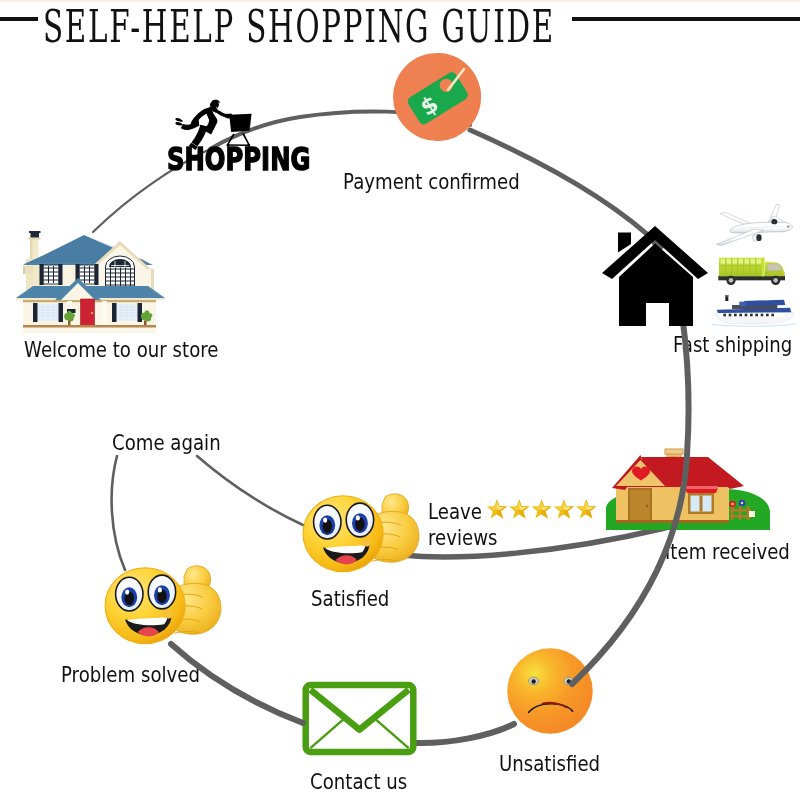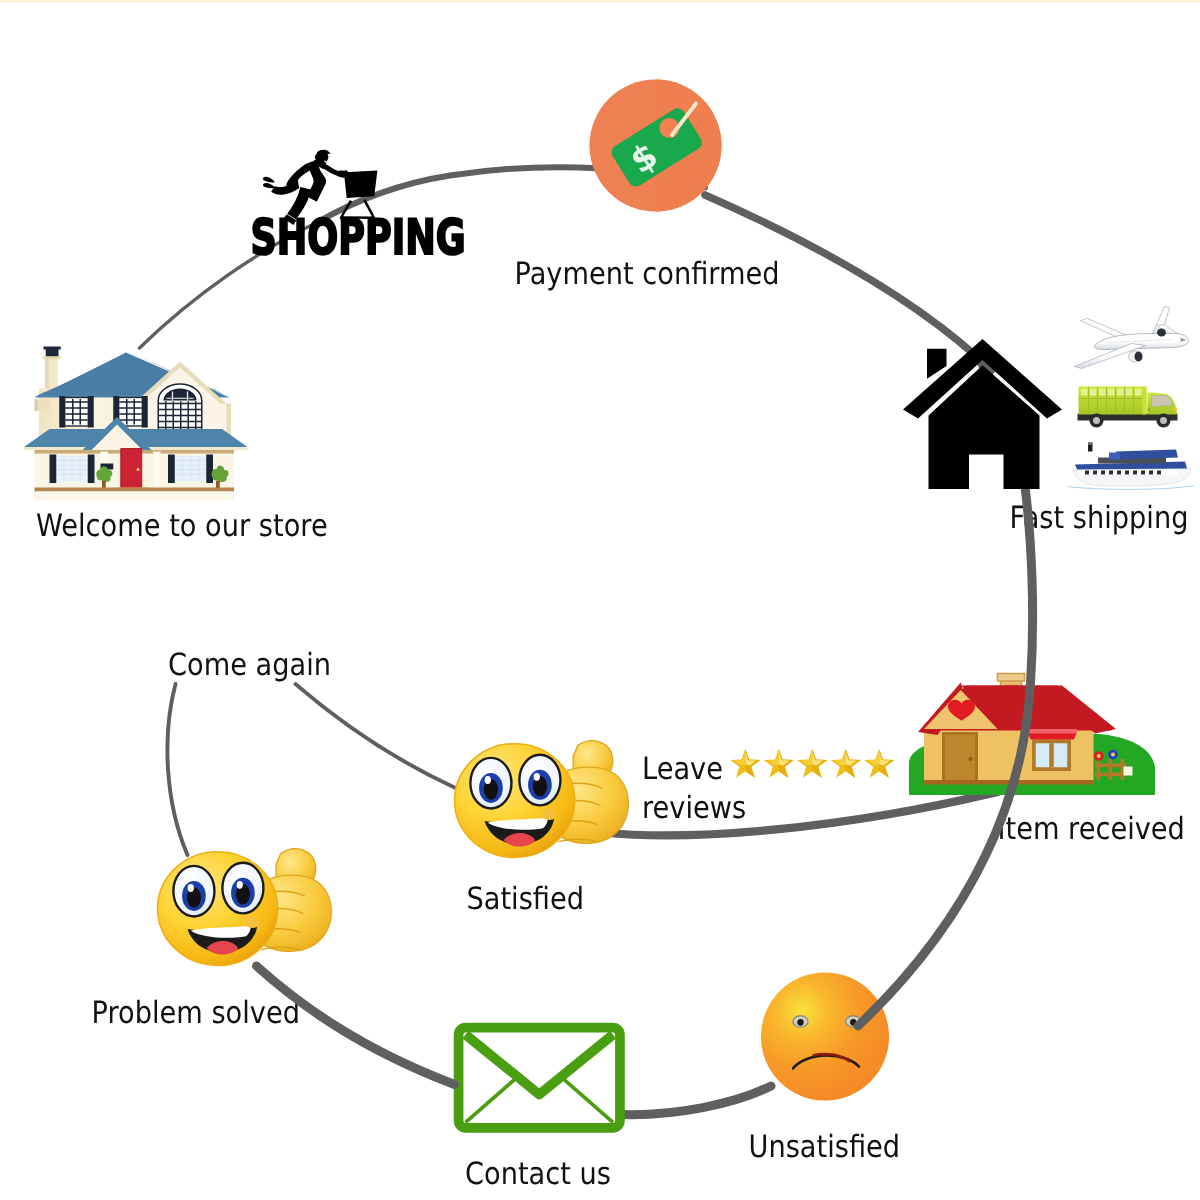--- a/index.html
+++ b/index.html
@@ -18,20 +18,27 @@
   .nodelabel{font-size:20.5px;color:#111;z-index:8;
              transform:scaleX(0.885);transform-origin:left top;}
 </style>
 </head>
 <body>
 
 <div id="stage">
 
   <div class="abs" style="left:0;top:0;width:800px;height:2px;background:#fbf2dd;z-index:0"></div>
 
+  <div id="title">
+    <svg width="800" height="52" viewBox="0 0 800 52">
+      <line x1="0" y1="19" x2="38" y2="19" stroke="#111" stroke-width="4"></line>
+      <line x1="572" y1="19" x2="800" y2="19" stroke="#111" stroke-width="4"></line>
+    </svg>
+    <div id="titletext">SELF-HELP SHOPPING GUIDE</div>
+  </div>
 
   <svg class="abs" style="left:0;top:0;z-index:1" width="800" height="800" viewBox="0 0 800 800">
     <g fill="none" stroke="#5f5f5f" stroke-linecap="round">
       <path id="c1" d="M93,232 C130,196 174,166 214,147" stroke-width="2.2"></path>
       <path id="c1b" d="M210,149 C236,134 268,122 300,117 C352,109 420,108 470,125" stroke-width="4"></path>
       <path id="c2" d="M470,130 C545,163 614,201 661,247" stroke-width="5"></path>
       <path id="c3" d="M652,238 C664,258 676,288 683,318" stroke-width="6"></path>
       <path id="c4" d="M402,555 C460,561 560,553 665,528" stroke-width="5.5"></path>
       <path id="c5" d="M117,456 C108,490 110,535 125,570" stroke-width="2.6"></path>
       <path id="c6" d="M197,456 C226,481 262,506 303,525" stroke-width="2.6"></path>

